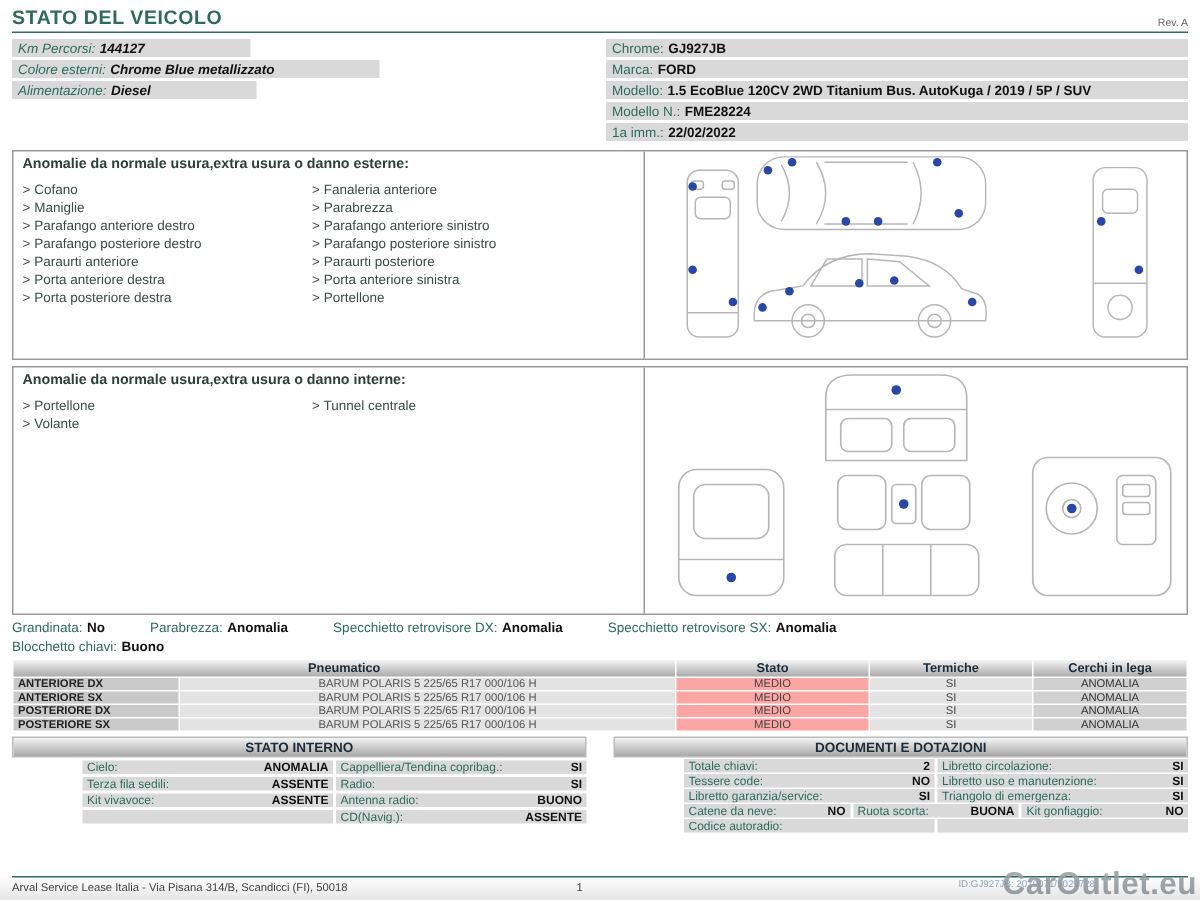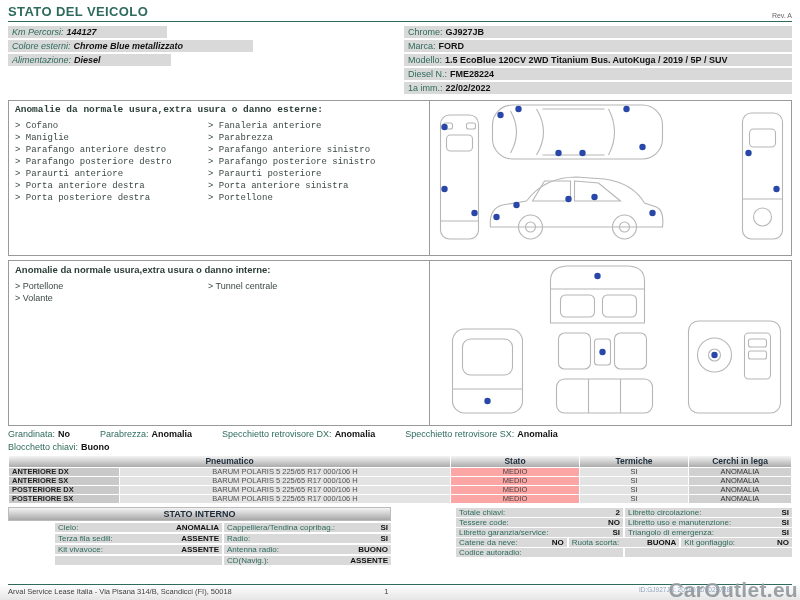--- a/index.html
+++ b/index.html
@@ -23,21 +23,21 @@
   .info-section{ display:flex; gap:6px; margin-top:4px; }
   .info-left{ width:390px; flex:none; }
   .info-right{ flex:1; }
   .info-row{ background:var(--bar); font-size:9px; line-height:10px; padding:1px 4px; margin-bottom:2px; }
   .info-left .info-row{ width:max-content; padding-right:70px; max-width:100%;font-style:italic; }
   .lbl{ color:var(--accent); }
   .val{ color:#111; font-weight:bold; margin-left:3px; }
 
   
   .anom-box{ border:1px solid var(--bd); margin-top:4px; display:flex; background:#fff; }
-  .anom-box.external{ height:156px;font-family:Liberation Mono, monospace; }
+  .anom-box.external{ height:140px; }
   .anom-box.internal{ height:166px; }
   .anom-text{ flex:1; padding:3px 6px; }
   .anom-title{ font-size:9.5px; font-weight:bold; color:#2c3e38; margin-bottom:5px; }
   .anom-cols{ display:flex; gap:8px; }
   .anom-list{ list-style:none; width:185px; }
   .anom-item{ font-size:9px; line-height:12px; color:#3c4a45; }
   .anom-item::before{ content:"> "; }
   .anom-diagrams{ width:362px; flex:none; border-left:1px solid var(--bd); }
   svg.diagram{ width:100%; height:100%; display:block; }
   .car rect,.car path,.car line,.car circle{ fill:none; stroke:#b6b6b6; stroke-width:1.1; }
@@ -94,21 +94,21 @@
   <div class="info-section">
     <div class="info-col info-left">
         <div class="info-row"><span class="lbl">Km Percorsi:</span><span class="val">144127</span></div>
         <div class="info-row"><span class="lbl">Colore esterni:</span><span class="val">Chrome Blue metallizzato</span></div>
         <div class="info-row"><span class="lbl">Alimentazione:</span><span class="val">Diesel</span></div>
       </div>
     <div class="info-col info-right">
         <div class="info-row"><span class="lbl">Chrome:</span><span class="val">GJ927JB</span></div>
         <div class="info-row"><span class="lbl">Marca:</span><span class="val">FORD</span></div>
         <div class="info-row"><span class="lbl">Modello:</span><span class="val">1.5 EcoBlue 120CV 2WD Titanium Bus. AutoKuga / 2019 / 5P / SUV</span></div>
-        <div class="info-row"><span class="lbl">Diesel N.:</span><span class="val">FME28224</span></div>
+        <div class="info-row"><span class="lbl">Modello N.:</span><span class="val">FME28224</span></div>
         <div class="info-row"><span class="lbl">1a imm.:</span><span class="val">22/02/2022</span></div>
       </div>
   </div>
 
   <div class="anom-box external">
     <div class="anom-text">
       <div class="anom-title">Anomalie da normale usura,extra usura o danno esterne:</div>
       <div class="anom-cols">
         <ul class="anom-list">
             <li class="anom-item">Cofano</li>
@@ -322,20 +322,21 @@
               <span class="val"></span>
             </div>
             <div class="kv-pair">
               <span class="lbl">CD(Navig.):</span>
               <span class="val">ASSENTE</span>
             </div>
           </div>
         </div>
     </div>
     <div class="kv-table kv-right">
+      <div class="kv-header">DOCUMENTI E DOTAZIONI</div>
       <div>
           <div class="kv-row">
             <div class="kv-pair">
               <span class="lbl">Totale chiavi:</span>
               <span class="val">2</span>
             </div>
             <div class="kv-pair">
               <span class="lbl">Libretto circolazione:</span>
               <span class="val">SI</span>
             </div>

